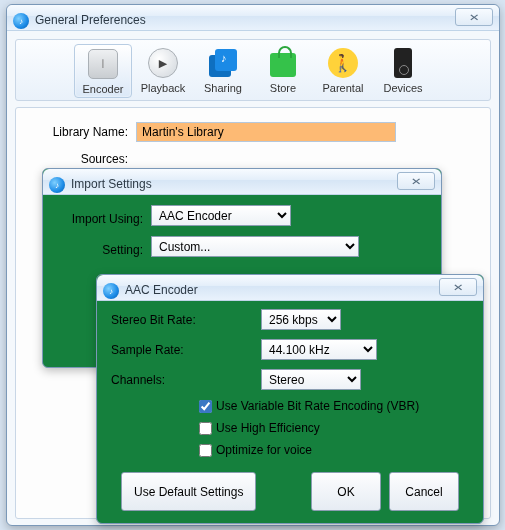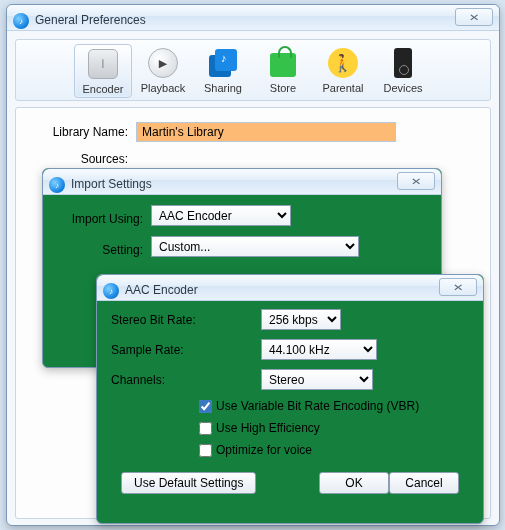--- a/index.html
+++ b/index.html
@@ -140,31 +140,31 @@
   .aac-form { padding: 8px 14px 10px; }
   .arow { display:flex; align-items:center; margin-bottom:9px; }
   .albl { width: 150px; text-align:left; padding-right:8px; }
   .chkline { margin-left:88px; margin-bottom:8px; display:flex; align-items:center; gap:4px;}
   .btnrow {
     display:flex; justify-content:space-between; padding: 6px 10px 0;
     border-top:1px solid transparent;
     margin-top:6px;
   }
   button.btn {
-    height:22px;
+    height:39px;
     min-width:70px;
     border:1px solid #8a9db1;
     border-radius:3px;
     background:linear-gradient(#fdfdfe,#e6ecf3);
     font-size:12px;
     font-family:inherit;
     padding:0 12px;
     color:#000;
   }
-  .btngroup{display:flex;}
+  .btngroup{display:flex;gap:8px;}
 </style>
 </head>
 <body>
 
 <div class="window" id="w-main">
   <div class="titlebar">
     <div class="title-icon"></div>
     <span class="title-text">General Preferences</span>
     <div class="close-btn"></div>
   </div>
@@ -281,21 +281,21 @@
       </select>
     </div>
     <div class="arow">
       <div class="albl">Sample Rate:</div>
       <select class="combo" style="width:116px">
         <option>44.100 kHz</option>
       </select>
     </div>
     <div class="arow">
       <div class="albl">Channels:</div>
-      <select class="combo" style="width:112px">
+      <select class="combo" style="width:100px">
         <option>Stereo</option>
       </select>
     </div>
     <div class="chkline">
       <input type="checkbox" checked="" style="">
       <span>Use Variable Bit Rate Encoding (VBR)</span>
     </div>
     <div class="chkline">
       <input type="checkbox" style="">
       <span>Use High Efficiency</span>

